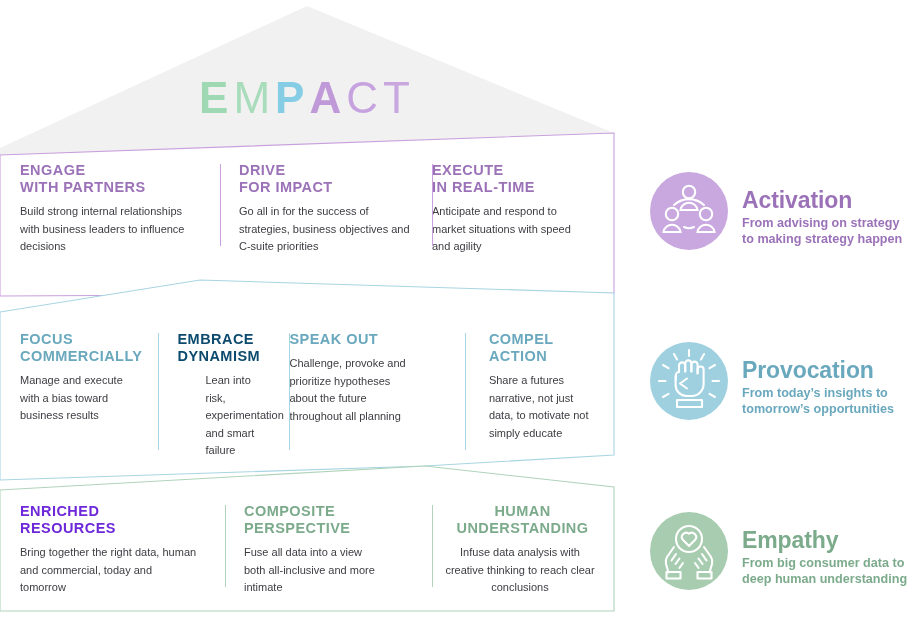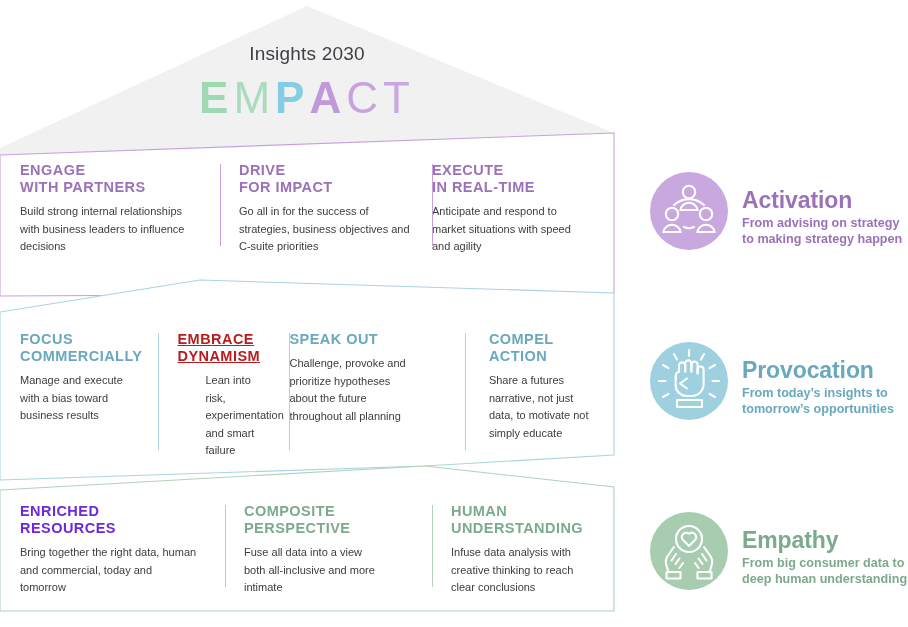--- a/index.html
+++ b/index.html
@@ -130,21 +130,20 @@
   <svg id="geometry" viewBox="0 0 908 627">
     <polygon points="307,6 614,133 614,138 0,155 0,148" fill="#f1f1f1"></polygon>
 
     <polygon points="0,155 614,133 614,293 0,296" fill="#ffffff" stroke="#c9a0dd" stroke-width="1.1"></polygon>
 
     <polygon points="0,312 200,280 614,293 614,455 425,466 0,480" fill="#ffffff" stroke="#a8d5e2" stroke-width="1.1"></polygon>
 
     <polygon points="0,490 425,466 614,487 614,611 0,611" fill="#ffffff" stroke="#b0d3ba" stroke-width="1.1"></polygon>
   </svg>
 
-  <div class="apex-title">Insights 2030</div>
   <div class="empact"><span class="ltr-bold" style="color: rgb(159, 217, 180);">E</span><span class="ltr-thin" style="color: rgb(168, 220, 187);">M</span><span class="ltr-bold" style="color: rgb(133, 205, 228);">P</span><span class="ltr-bold" style="color: rgb(192, 154, 216);">A</span><span class="ltr-thin" style="color: rgb(198, 163, 222);">C</span><span class="ltr-thin" style="color: rgb(201, 168, 224);">T</span></div>
 
   <div class="band-row" style="left:20px; top:162px; width:596px;">
     <div class="col" style="width:200px;">
       <div class="col-head" style="color: rgb(155, 114, 184);">ENGAGE<br>WITH PARTNERS</div>
       <div class="col-body" style="max-width:176px;">Build strong internal relationships with business leaders to influence decisions</div>
     </div>
     <div class="col" style="width:212px; padding-left:19px;">
       <div class="col-sep" style="background: rgb(201, 160, 221);"></div>
       <div class="col-head" style="color: rgb(155, 114, 184);">DRIVE<br>FOR IMPACT</div>
@@ -157,21 +156,21 @@
     </div>
   </div>
 
   <div class="band-row" style="left:20px; top:331px; width:596px;">
     <div class="col" style="width:141px;">
       <div class="col-head" style="color: rgb(106, 168, 189);">FOCUS<br>COMMERCIALLY</div>
       <div class="col-body" style="max-width:122px;">Manage and execute with a bias toward business results</div>
     </div>
     <div class="col" style="width:131px; padding-left:19px;">
       <div class="col-sep" style="background: rgb(168, 213, 226);"></div>
-      <div class="col-head" style="color: #b91c1c; text-decoration: underline;">EMBRACE<br>DYNAMISM</div>
+      <div class="col-head" style="color: #0c4a6e;">EMBRACE<br>DYNAMISM</div>
       <div class="col-body" style="max-width:110px;margin-left:28px;">Lean into risk, experimentation and smart failure</div>
     </div>
     <div class="col" style="width:157px; ">
       <div class="col-sep" style="background: rgb(168, 213, 226);"></div>
       <div class="col-head" style="color: rgb(106, 168, 189);">SPEAK OUT</div>
       <div class="col-body" style="max-width:134px;">Challenge, provoke and prioritize hypotheses about the future throughout all planning</div>
     </div>
     <div class="col" style="width:167px; padding-left:24px;margin-left:36px;">
       <div class="col-sep" style="background: rgb(168, 213, 226);"></div>
       <div class="col-head" style="color: rgb(106, 168, 189);">COMPEL<br>ACTION</div>
@@ -182,21 +181,21 @@
   <div class="band-row" style="left:20px; top:503px; width:596px;">
     <div class="col" style="width:205px;">
       <div class="col-head" style="color: #6d28d9;">ENRICHED<br>RESOURCES</div>
       <div class="col-body" style="max-width:180px;">Bring together the right data, human and commercial, today and tomorrow</div>
     </div>
     <div class="col" style="width:207px; padding-left:19px;">
       <div class="col-sep" style="background: rgb(176, 211, 186);"></div>
       <div class="col-head" style="color: rgb(124, 171, 140);">COMPOSITE<br>PERSPECTIVE</div>
       <div class="col-body" style="max-width:140px;">Fuse all data into a view both all-inclusive and more intimate</div>
     </div>
-    <div class="col" style="width:184px; padding-left:19px;">
+    <div class="col" style="width:184px; padding-left:13px;text-align:center;">
       <div class="col-sep" style="background: rgb(176, 211, 186);"></div>
       <div class="col-head" style="color: rgb(124, 171, 140);">HUMAN<br>UNDERSTANDING</div>
       <div class="col-body" style="max-width:150px;">Infuse data analysis with creative thinking to reach clear conclusions</div>
     </div>
   </div>
 
   <div class="pillar" style="left:650px; top:172px;">
     <div class="pillar-icon" style="background: rgb(201, 168, 224);">
       <svg viewBox="0 0 78 78" width="78" height="78">
         <g fill="none" stroke="#ffffff" stroke-width="2.1" stroke-linecap="round">

